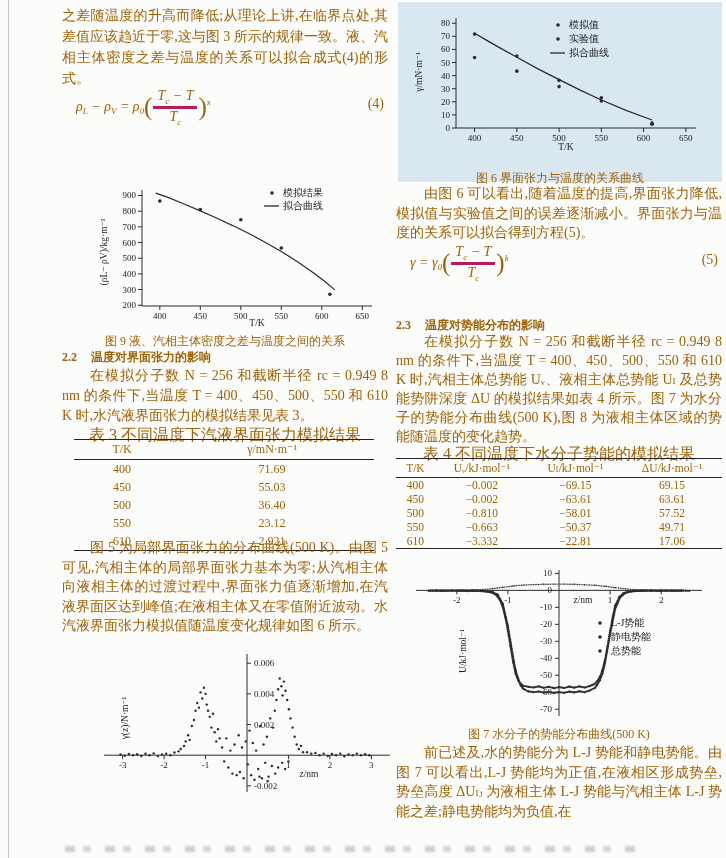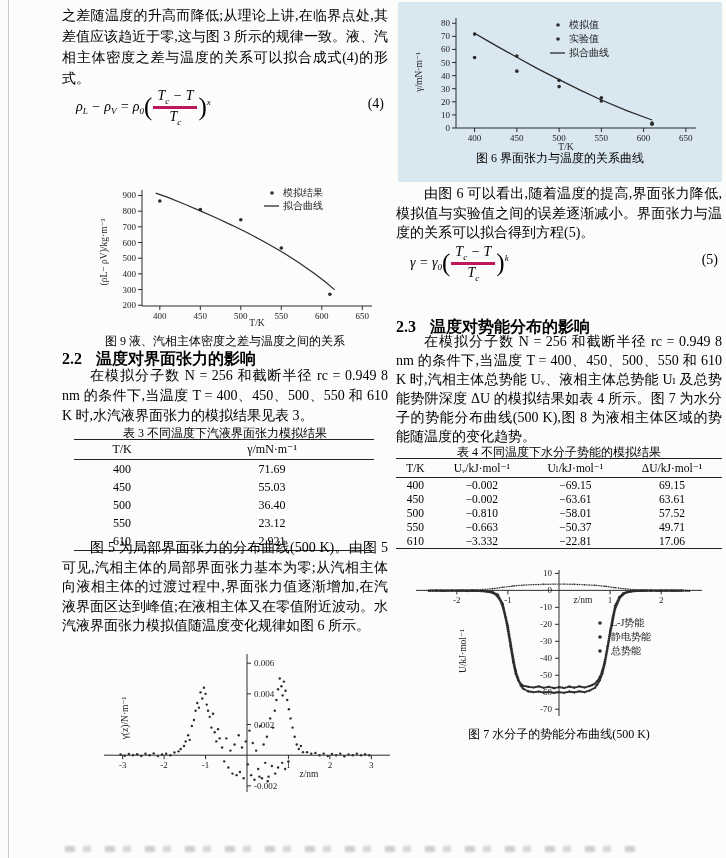--- a/index.html
+++ b/index.html
@@ -1,44 +1,44 @@
 <!DOCTYPE html>
 <html><head>
 <meta charset="utf-8">
 <style>
   html,body{margin:0;padding:0;}
   #page{position:relative;width:726px;height:858px;background:#fcfcfb;overflow:hidden;
-        font-family:"Liberation Serif","DejaVu Serif",serif;color:#000000;}
+        font-family:"Liberation Serif","DejaVu Serif",serif;color:#a16207;}
   .col{position:absolute;top:0;width:326px;height:858px;}
   #leftcol{left:62px;} #rightcol{left:396px;}
   .para{position:absolute;width:326px;text-align:justify;font-size:14px;line-height:20px;}
   .indent{text-indent:2em;}
-  .heading{position:absolute;font-weight:bold;font-size:16px;white-space:nowrap;}
+  .heading{position:absolute;font-weight:bold;font-size:12px;white-space:nowrap;}
   .heading .hnum{margin-right:14px;}
   .caption{position:absolute;width:326px;text-align:center;font-size:12px;}
-  .tcap{position:absolute;width:326px;text-align:center;font-size:12px;}
+  .tcap{position:absolute;width:326px;text-align:center;font-size:16px;}
   table.paper{position:absolute;border-collapse:collapse;font-size:12px;
               border-top:1.6px solid #222;border-bottom:1.6px solid #222;}
   table.paper th{font-weight:normal;border-bottom:1px solid #222;padding:2px 4px;text-align:center;}
   table.paper td{padding:1.5px 4px;text-align:center;}
   table#table4{font-size:11.5px;} table#table4 td{padding:1px 3px;}
   .figure{position:absolute;}
   svg{display:block;}
   svg text{font-family:"Liberation Serif","DejaVu Serif",serif;}
   .equation{position:absolute;width:326px;height:34px;font-size:14px;}
   .eq-main{position:absolute;left:14px;top:0;font-style:italic;}
   .eq-main sub{font-size:9px;font-style:italic;}
   .eq-frac{display:inline-block;vertical-align:middle;text-align:center;margin:0 1px;}
   .eq-num{display:block;padding:0 4px;border-bottom:3px solid #be185d;line-height:1.12;}
   .eq-den{display:block;line-height:1.12;}
   .eq-paren{font-style:normal;font-size:25px;vertical-align:middle;font-weight:300;}
   .eq-sup{font-size:9px;}
   .eq-tag{position:absolute;right:4px;top:8px;font-style:normal;}
   #fig6panel{position:absolute;left:2px;top:2px;width:324px;height:180px;}
-  #fig6panel .caption{top:148px;width:324px;text-align:center;}
+  #fig6panel .caption{top:168px;width:324px;text-align:center;}
   #page-edge{position:absolute;left:8px;top:0;width:1px;height:858px;background:#c9c9c9;}
   #bottom-smudge{position:absolute;left:65px;top:846px;width:575px;height:6px;opacity:.45;
      background:repeating-linear-gradient(90deg,#9a9a9a 0 10px,transparent 10px 18px,#ababab 18px 26px,transparent 26px 40px);
      filter:blur(1px);}
 </style>
 </head>
 <body>
 
 <div id="page">
   <div id="page-edge"></div>
@@ -1133,16 +1133,17 @@
           <circle cx="200" cy="57" r="1.8" fill="#2b2b2b"></circle>
           <text x="211" y="60" text-anchor="start" font-size="10" fill="#222">L-J势能</text>
           <circle cx="200" cy="71" r="1.8" fill="#2b2b2b"></circle>
           <text x="211" y="74" text-anchor="start" font-size="10" fill="#222">静电势能</text>
           <circle cx="200" cy="85" r="1.8" fill="#2b2b2b"></circle>
           <text x="211" y="88" text-anchor="start" font-size="10" fill="#222">总势能</text>
         </svg>
     </div>
     <div class="caption" style="top:726px;">图 7  水分子的势能分布曲线(500 K)</div>
 
+    <div class="para indent" style="top:743px;line-height:19.5px;">前已述及,水的势能分为 L-J 势能和静电势能。由图 7 可以看出,L-J 势能均为正值,在液相区形成势垒,势垒高度 ΔUₗⱼ 为液相主体 L-J 势能与汽相主体 L-J 势能之差;静电势能均为负值,在</div>
   </div>
 
   <div id="bottom-smudge"></div>
 </div>
 
 </body></html>

